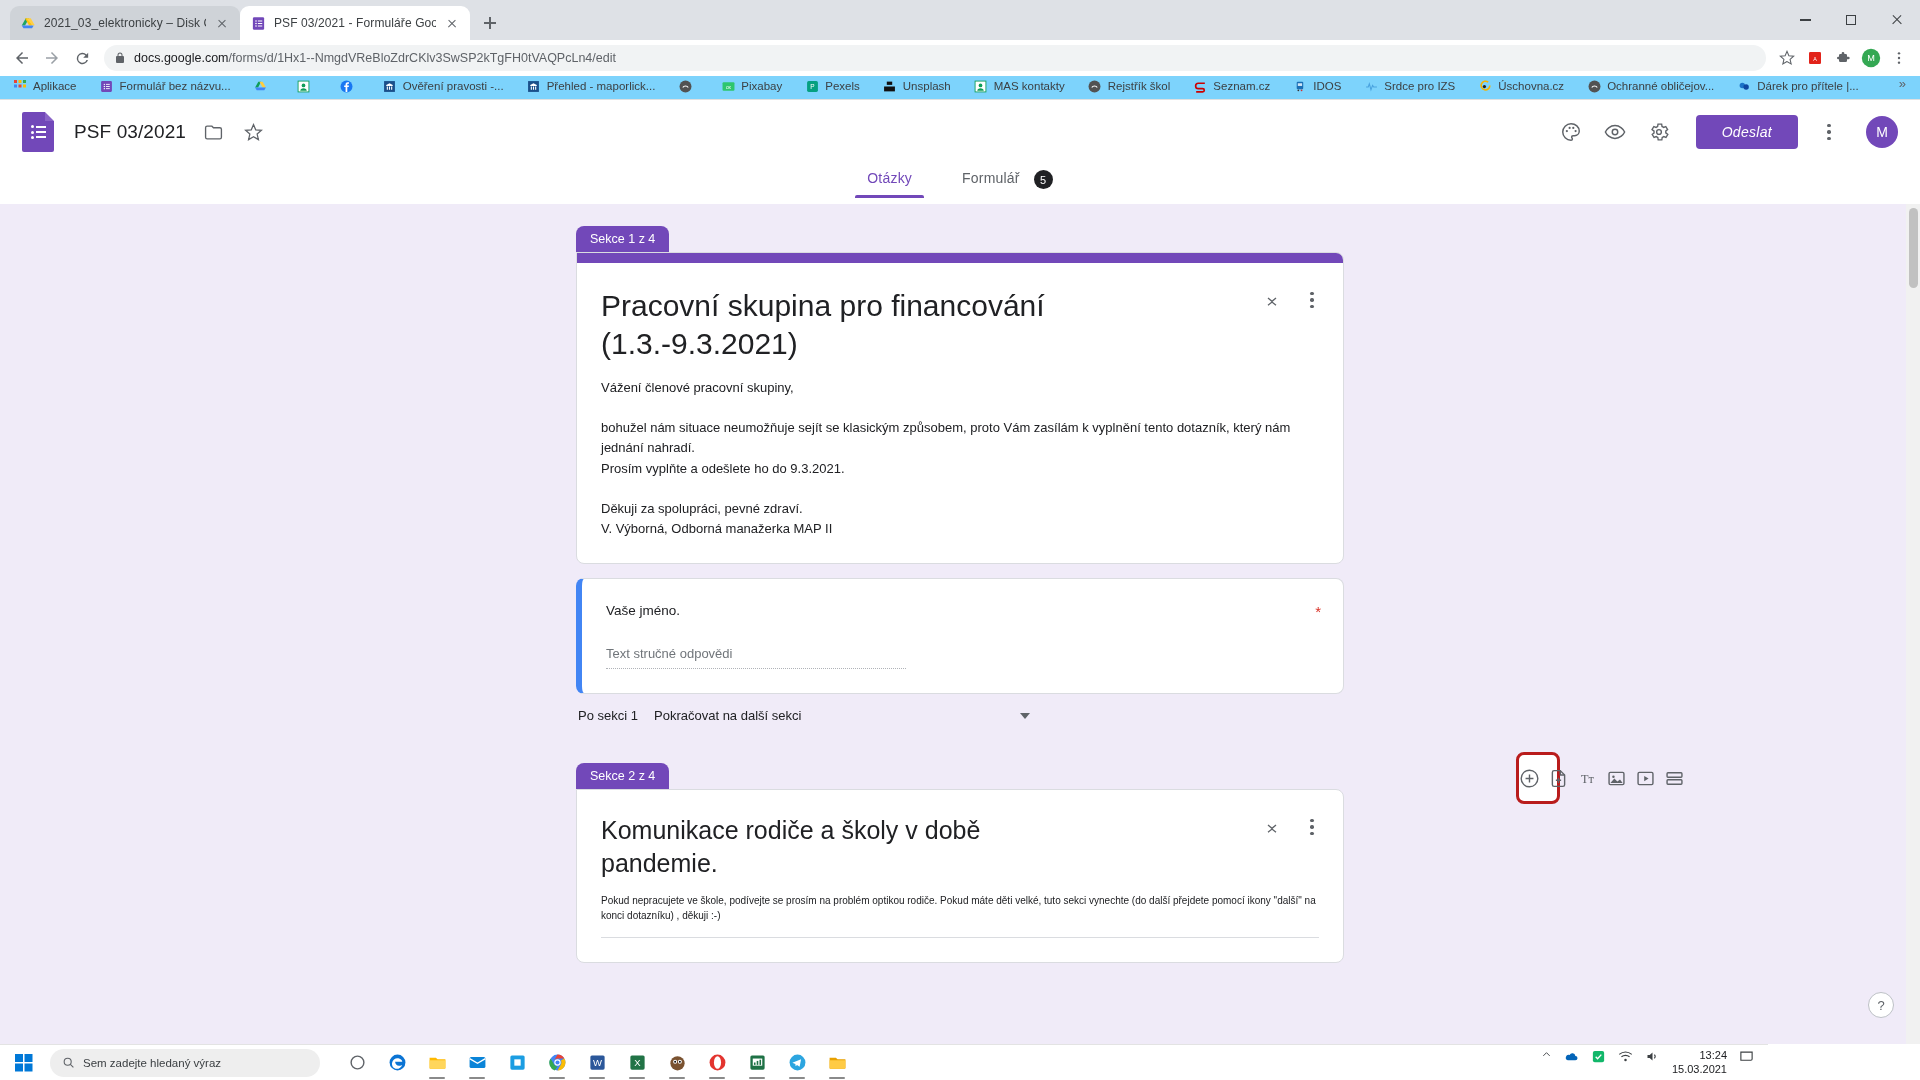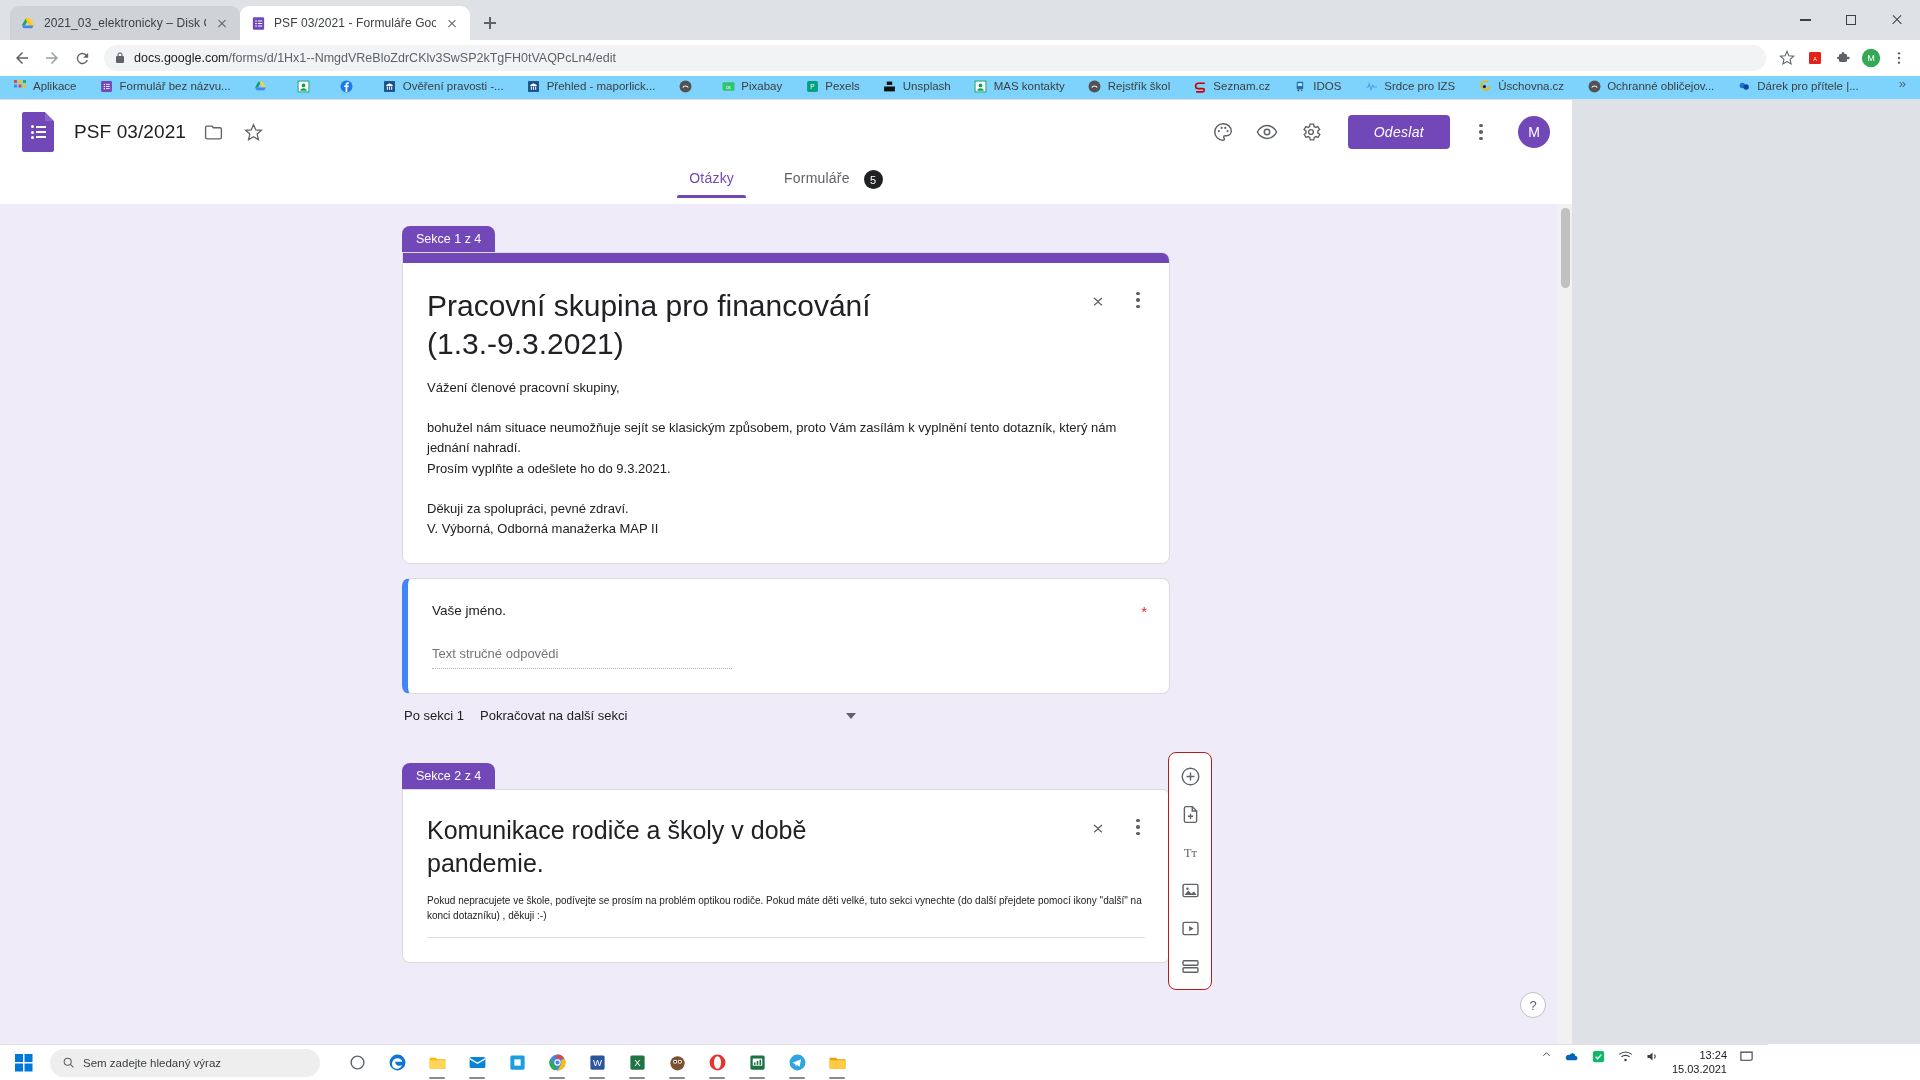--- a/index.html
+++ b/index.html
@@ -54,21 +54,21 @@
   .omnibox .url .path { color:#5f6368; }
   .tb-icons { display:flex; align-items:center; gap:2px; }
   .tb-icon { width:26px; height:26px; display:flex; align-items:center; justify-content:center; }
 
   .bookmarks { height: 24px; background:#7dd3fc; display:flex; align-items:flex-start; padding: 0 6px; gap:10px; border-bottom:1px solid #e0e0e0; overflow:hidden; }
   .bm { display:flex; align-items:center; gap:5px; padding: 2px 6px; font-size:11.5px; color:#3c4043; white-space:nowrap; border-radius:4px; }
   .bm-ico { width:16px; height:16px; flex:0 0 16px; display:flex; align-items:center; justify-content:center; }
   .bm-overflow { margin-left:auto; padding:0 8px; color:#5f6368; font-size:13px; }
 
   
-  .app { position:relative; width:1572px; height:944px; background:#ffffff; overflow:hidden; }
+  .app { position:relative; width:1920px; height:944px; background:#ffffff; overflow:hidden; }
 
   .forms-header { height: 64px; display:flex; align-items:center; padding: 0 22px; background:#fff; }
   .forms-logo {
     width:32px; height:40px; background:#7248b9; border-radius:2px; position:relative;
     display:flex; align-items:center; justify-content:center; flex:0 0 32px;
   }
   .forms-logo:after { content:""; position:absolute; right:0; top:0; border-width:0 9px 9px 0; border-style:solid; border-color:#ffffff #ffffff #8a64c7 #8a64c7; }
   .forms-logo .lines { width:15px; }
   .forms-logo .lrow { display:flex; align-items:center; gap:2.5px; margin:2.2px 0; }
   .forms-logo .dot { width:3px; height:3px; background:#fff; border-radius:50%; }
@@ -116,22 +116,22 @@
   .section-nav .sel { flex: 0 0 auto; }
   .section-nav .caret { margin-left:auto; margin-right:310px; width:0;height:0; border-left:5px solid transparent; border-right:5px solid transparent; border-top:6px solid #5f6368; }
 
   .sheet2 { margin-top: 40px; }
   .card2-title { font-size:25px; color:#202124; line-height:1.3; max-width:470px; }
   .card2-desc { font-size:10px; color:#202124; line-height:1.5; margin-top:14px; }
   .card2-rule { border-bottom:1px solid #dadce0; margin-top:14px; }
 
   .side-toolbar {
     position:absolute; right:360px; top:548px; width:44px; background:#fff;
-    border:1px solid #b91c1c; border-radius:8px; padding: 8px 0;
-    display:flex; flex-direction:column; align-items:center; gap:8px;
+    border:3px solid #b91c1c; border-radius:8px; padding: 8px 0;
+    display:flex; align-items:center; gap:8px;
   }
   .side-toolbar .sic { width:30px; height:30px; display:flex; align-items:center; justify-content:center; color:#5f6368; }
 
   .help-fab { position:absolute; right:26px; bottom:26px; width:26px; height:26px; border-radius:50%; border:1px solid #bdc1c6; color:#5f6368; display:flex; align-items:center; justify-content:center; font-size:13px; background:#fff; }
 
   .scrollbar { position:absolute; right:0; top:0; width:14px; bottom:0; background:#f1f1f1; }
   .scrollthumb { position:absolute; right:2px; top:4px; width:9px; height:80px; background:#c1c1c1; border-radius:5px; }
 
   
   .taskbar { position:fixed; left:0; bottom:0; width:1768px; height:36px; background:#ffffff; display:flex; align-items:center; border-top:1px solid #e3e3e3; }
@@ -509,21 +509,21 @@
           </div>
         <div class="avatar">M</div>
       </div>
     </div>
 
     <div class="tabs-row">
       <div class="ftab active">
         <span>Otázky</span>
       </div>
       <div class="ftab">
-        <span>Formuláře</span>
+        <span>Formulář</span>
         <span class="badge">5</span>
       </div>
     </div>
 
     <div class="canvas">
       <div class="sheet">
 
         <div class="section-tab">Sekce 1 z 4</div>
 
         <div class="card">

